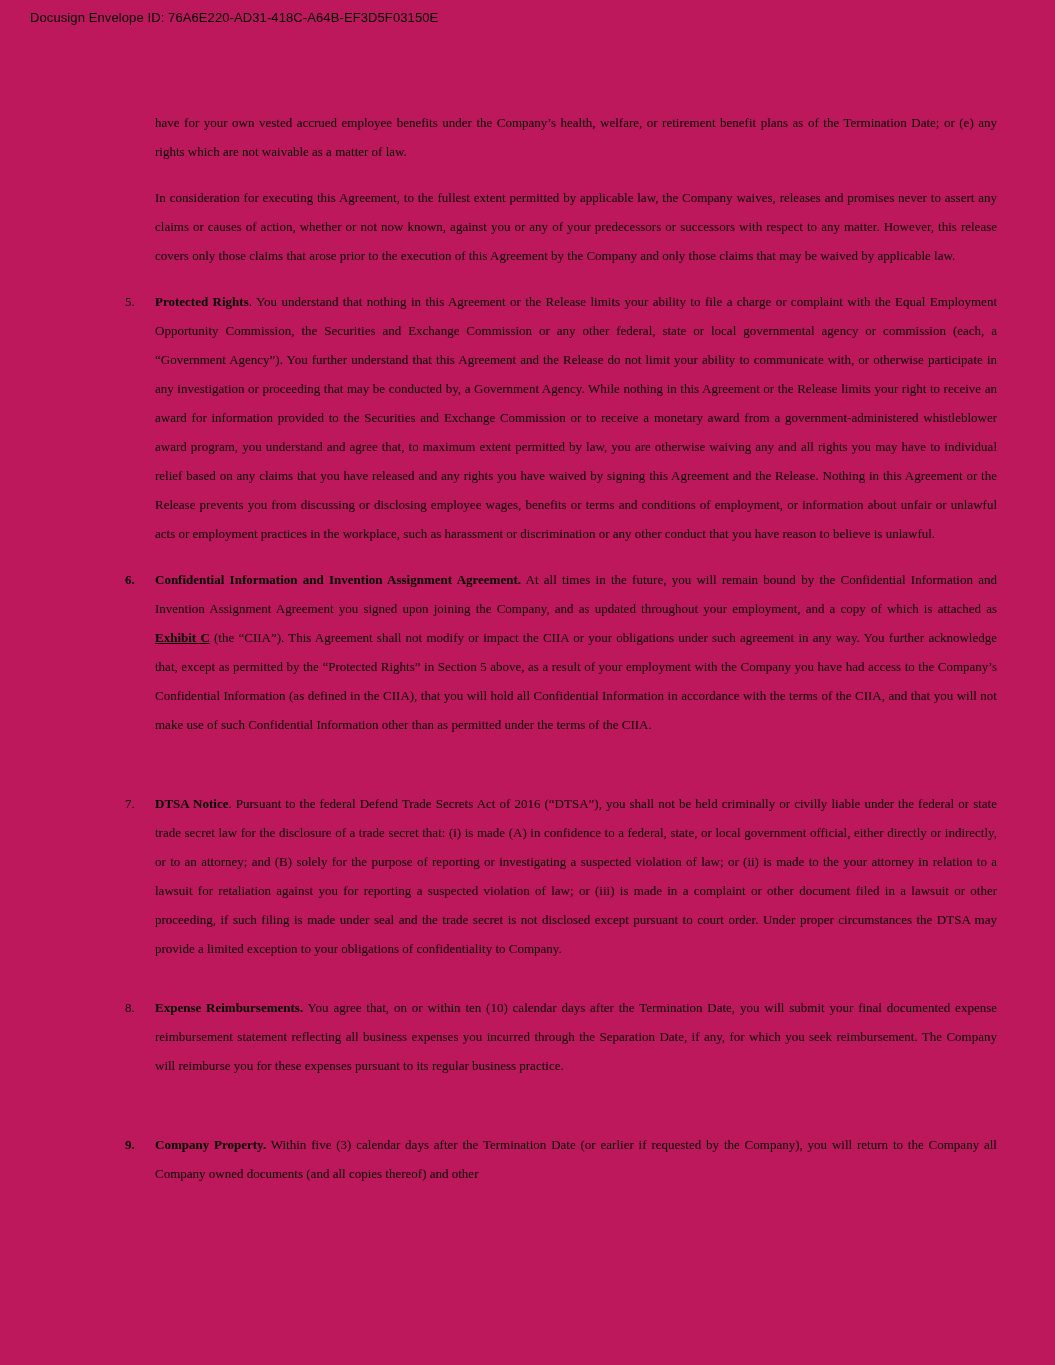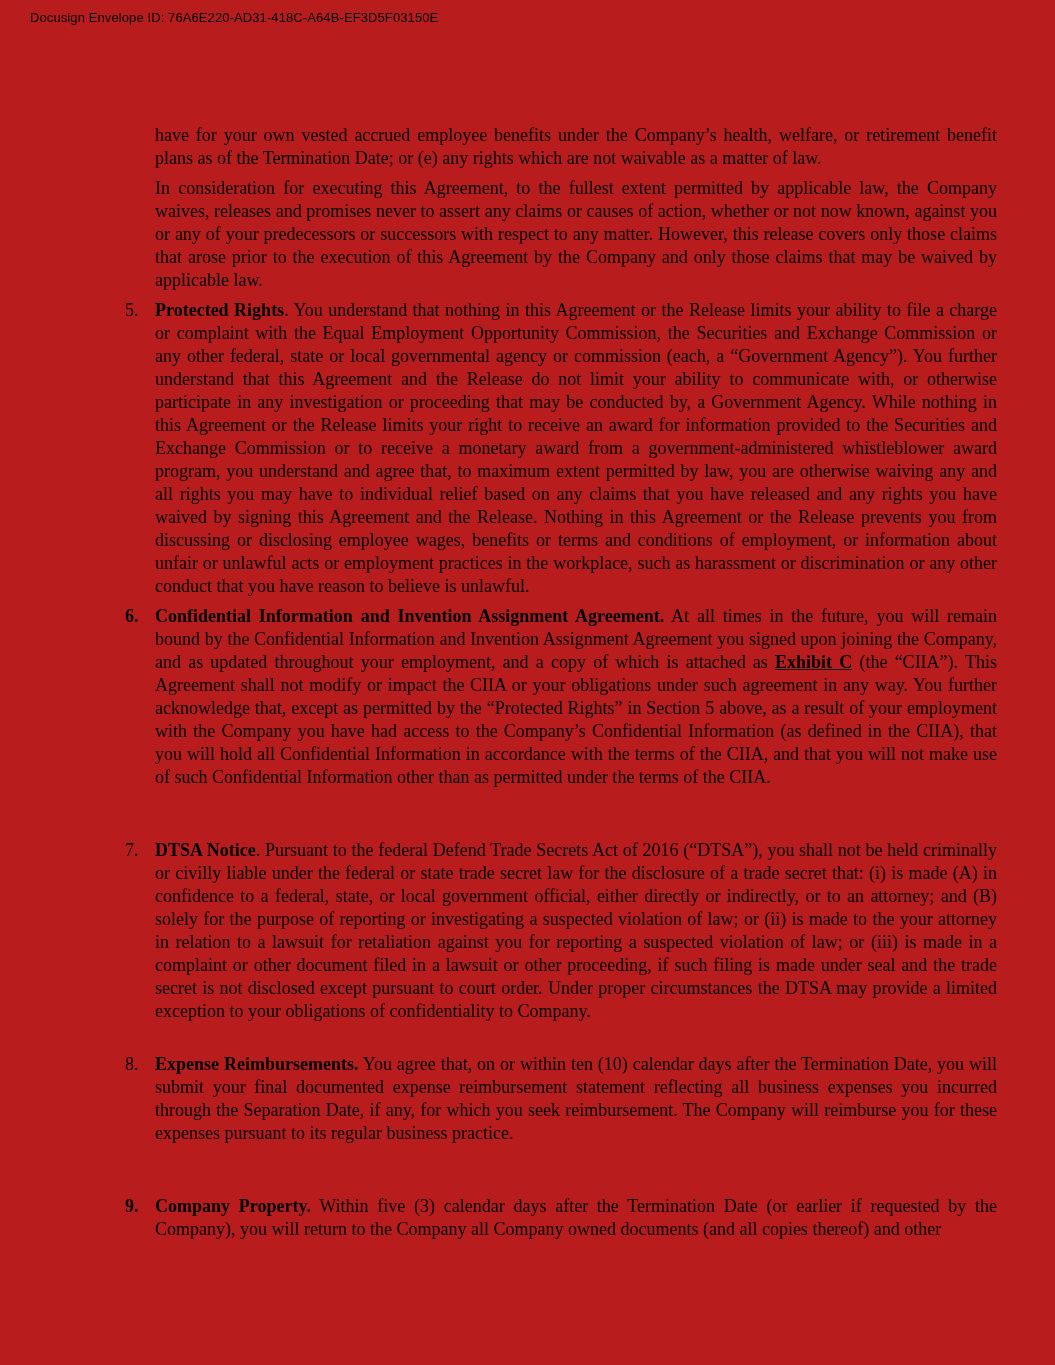--- a/index.html
+++ b/index.html
@@ -3,47 +3,47 @@
 <meta charset="utf-8">
 <style>
   * { margin: 0; padding: 0; box-sizing: border-box; }
   html, body { background: #ffffff; }
   body { font-family: "Liberation Serif", serif; color: #000000; }
 
   .page {
     position: relative;
     width: 1055px;
     height: 1365px;
-    background: #b91c1c;
+    background: #be185d;
     overflow: hidden;
   }
 
   .envelope-id {
     position: absolute;
     top: 10px;
     left: 30px;
     font-family: "Liberation Sans", sans-serif;
     font-size: 13px;
     color: #000000;
     letter-spacing: 0.1px;
   }
 
   .doc-body {
     position: absolute;
-    top: 124px;
+    top: 108px;
     left: 125px;
     width: 872px;
-    font-size: 18px;
-    line-height: 23px;
+    font-size: 13px;
+    line-height: 29px;
   }
 
   .para { text-align: justify; }
   .indented { margin-left: 30px; }
 
-  .mt    { margin-top: 7px; }
+  .mt    { margin-top: 17px; }
   .mt-md { margin-top: 30px; }
   .mt-lg { margin-top: 50px; }
 
   .section { display: flex; }
   .num { flex: 0 0 30px; width: 30px; }
   .num.bold { font-weight: bold; }
   .section .para { flex: 1 1 auto; }
 
   .stitle { font-weight: bold; }
   .exhibit { font-weight: bold; text-decoration: underline; }

